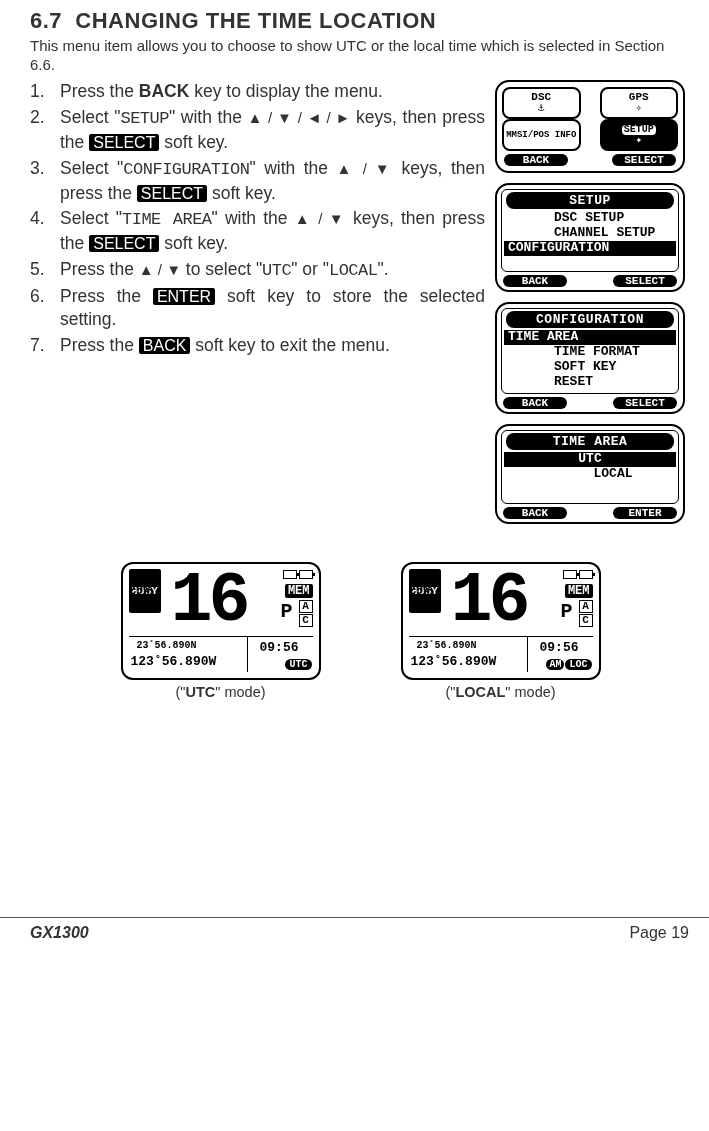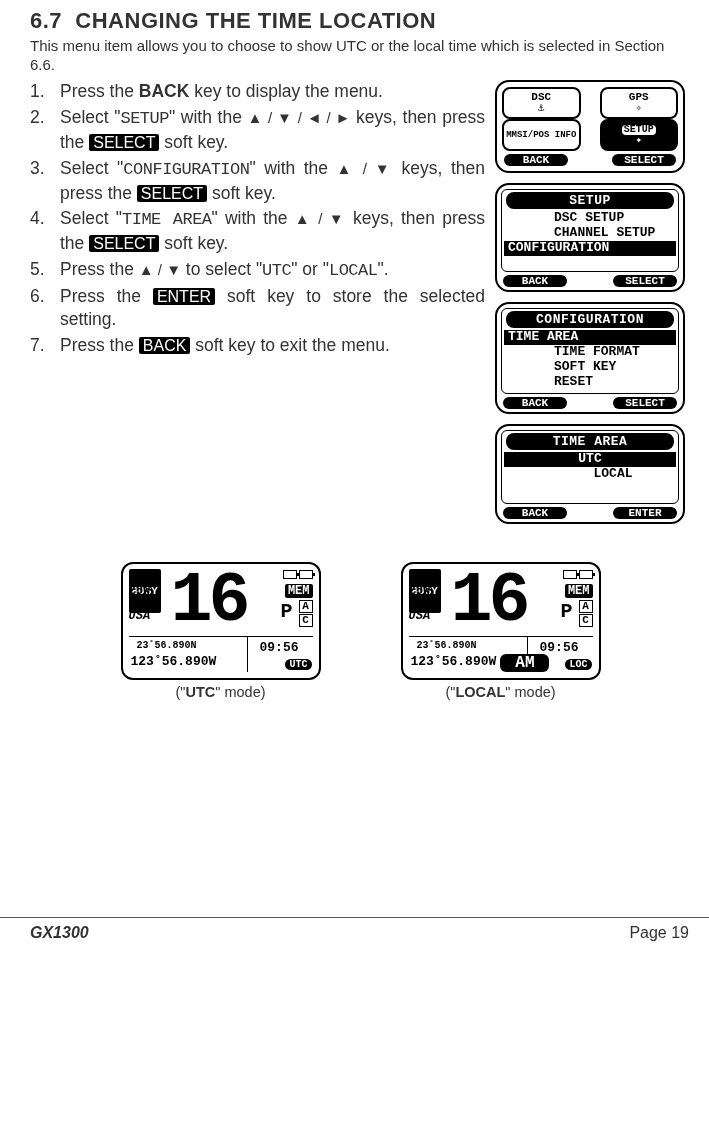--- a/index.html
+++ b/index.html
@@ -31,37 +31,37 @@
   .cell-sel { background:#000; color:#fff; }
   .cell-inner-white { background:#fff; color:#000; border-radius:4px; padding:0 2px; margin-top:1px; font-size:10px;}
   .timearea .item, .timearea .item-sel { text-align:center; }
   .timearea .spacer { height: 18px; }
   
   .radio-row { display:flex; justify-content:center; gap:80px; margin-top:28px; }
   .radio-wrap { display:flex; flex-direction:column; align-items:center; }
   .radio-lcd { border:2.5px solid #000; border-radius:12px; width:200px; height:118px; position:relative; font-family:"Courier New", monospace; font-weight:bold; color:#000; }
   .r-busy { position:absolute; top:5px; left:6px; background:#000; color:#fff; font-size:11px; padding:16px 3px; border-radius:2px; }
   .r-25w  { position:absolute; top:20px; left:6px; font-size:12px; }
-  .r-usa  { position:absolute; top:45px; left:6px; font-size:12px;font-style:italic; }
+  .r-usa  { position:absolute; top:33px; left:6px; font-size:12px; }
   .r-ch   { position:absolute; top:-2px; left:48px; font-size:70px; letter-spacing:-4px; font-weight:bold; font-family: Liberation Mono, monospace; }
   .r-bat  { position:absolute; top:6px; right:6px; display:flex; gap:2px; }
   .r-bat .b { width:14px; height:9px; border:1.5px solid #000; position:relative; }
   .r-bat .b::after { content:""; position:absolute; right:-3px; top:2px; width:2px; height:3px; background:#000;}
   .r-mem  { position:absolute; top:20px; right:6px; background:#000; color:#fff; font-size:12px; padding:0 3px; border-radius:2px; }
   .r-p    { position:absolute; top:36px; right:26px; font-size:20px; }
   .r-ac   { position:absolute; top:36px; right:6px; font-size:11px; text-align:center; line-height:1; }
   .r-ac span { display:block; border:1px solid #000; width:14px; text-align:center; margin-bottom:1px;}
   .r-line { position:absolute; left:6px; right:6px; top:72px; border-top:1.5px solid #000; }
   .r-lat  { position:absolute; left:14px; top:76px; font-size:10px; }
   .r-lon  { position:absolute; left:8px; top:90px; font-size:13px; }
   .r-vline{ position:absolute; top:72px; bottom:6px; left:124px; border-left:1.5px solid #000;}
   .r-time { position:absolute; right:20px; top:76px; font-size:13px; }
   .r-tag  { position:absolute; right:7px; top:90px; }
   .r-tag .pill { background:#000; color:#fff; font-size:10px; padding:0 4px; border-radius:6px; display:inline-block;}
-  .r-tag .pill-sm { background:#000; color:#fff; font-size:16px; padding:0 15px; border-radius:6px; display:inline-block; margin-right:16px;}
+  .r-tag .pill-sm { background:#000; color:#fff; font-size:10px; padding:0 3px; border-radius:6px; display:inline-block; margin-right:1px;}
   .mode-caption { font-size:14.5px; margin-top:4px; }
   .mode-caption b { font-weight:bold; }
   
   .footer { position:absolute; left:0; right:0; bottom:18px; border-top:1.5px solid #555; padding:6px 20px 0 30px; display:flex; align-items:center; justify-content:space-between; font-size:16px; color:#333;}
   .footer .model { font-style:italic; font-weight:bold; }
   .footer .brand { font-style:italic; font-weight:bold; font-size:19px; letter-spacing:0.5px; font-family: Arial, sans-serif;}
   .footer .pg { }
   .lcd-inner-box { border:1.5px solid #000; border-radius:6px; padding:2px 2px 3px 2px; }
 </style>
 </head>

